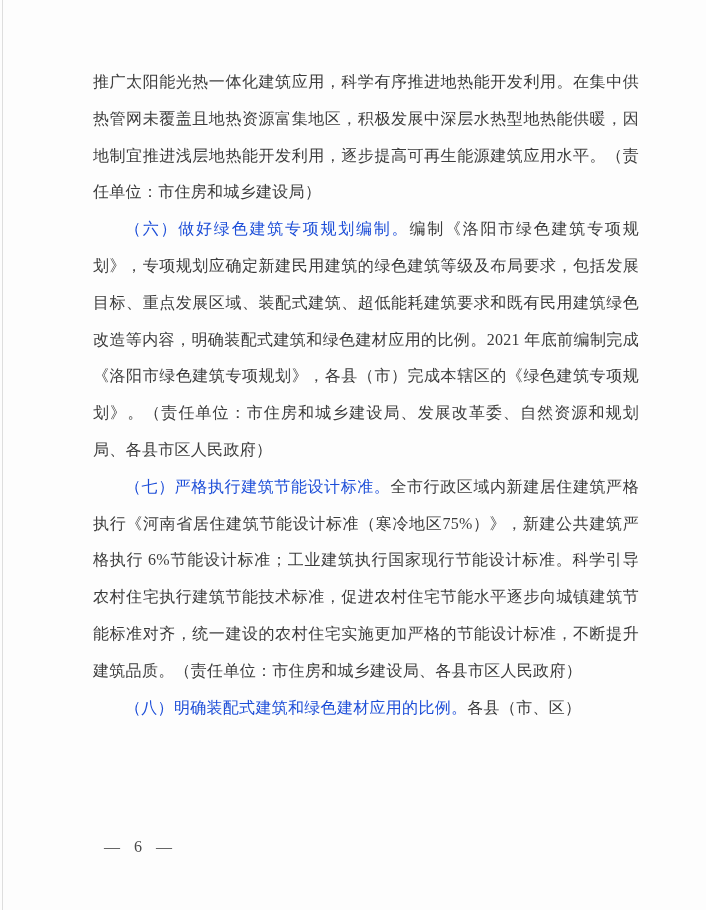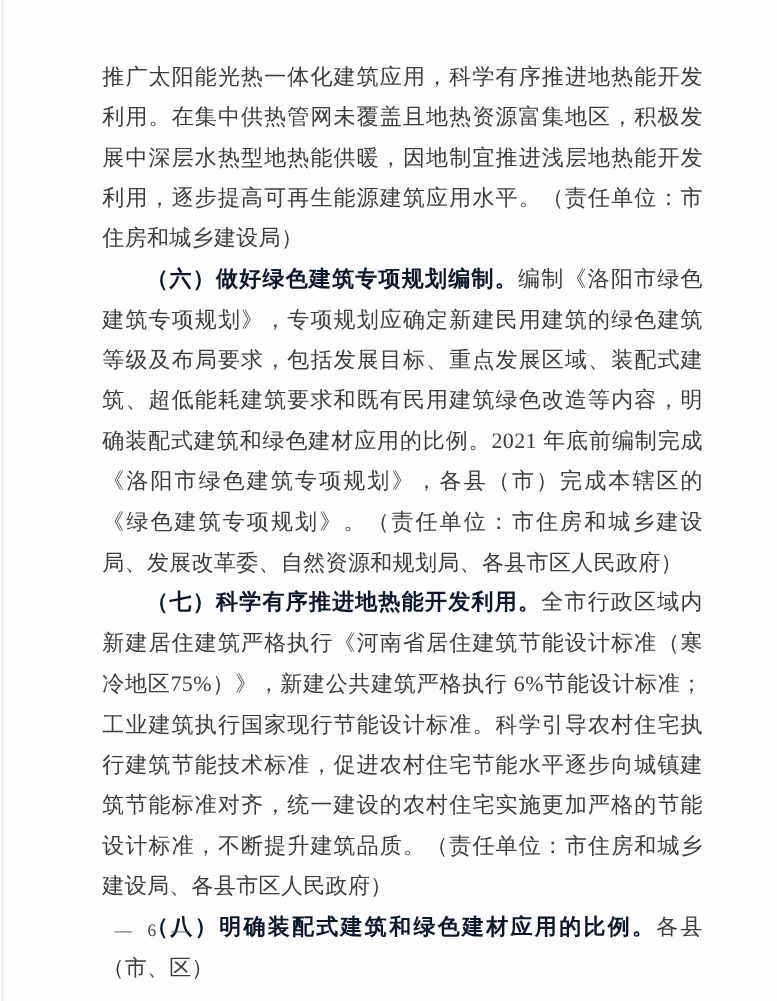--- a/index.html
+++ b/index.html
@@ -25,39 +25,39 @@
     position: absolute;
     left: 2px;
     top: 0;
     width: 1px;
     height: 910px;
     background: #dedede;
   }
   .text-block {
     position: absolute;
     left: 93px;
-    top: 52px;
+    top: 64px;
     width: 546px;
-    font-size: 20px;
+    font-size: 16px;
     line-height: 36.8px;
     color: #3c3c3c;
     letter-spacing: 0.3px;
   }
   .text-block p {
     margin: 0;
     padding: 0;
     text-align: justify;
     text-justify: inter-ideograph;
   }
   .text-block p.indented {
     text-indent: 2em;
   }
   .para-lead {
-    font-weight: bold;
-    color: #0f172a;
+    font-weight: normal;
+    color: #1d4ed8;
   }
   .para-body {
     color: #3c3c3c;
   }
   .page-footer {
     position: absolute;
     left: 104px;
     top: 838px;
     font-size: 16px;
     color: #4a4a4a;
@@ -69,19 +69,19 @@
 <body>
 
 <div class="scan-page">
   <div class="scan-edge"></div>
 
   <div class="text-block">
     <p><span class="para-body">推广太阳能光热一体化建筑应用，科学有序推进地热能开发利用。在集中供热管网未覆盖且地热资源富集地区，积极发展中深层水热型地热能供暖，因地制宜推进浅层地热能开发利用，逐步提高可再生能源建筑应用水平。（责任单位：市住房和城乡建设局）</span></p>
 
     <p class="indented"><span class="para-lead">（六）做好绿色建筑专项规划编制。</span><span class="para-body">编制《洛阳市绿色建筑专项规划》，专项规划应确定新建民用建筑的绿色建筑等级及布局要求，包括发展目标、重点发展区域、装配式建筑、超低能耗建筑要求和既有民用建筑绿色改造等内容，明确装配式建筑和绿色建材应用的比例。2021 年底前编制完成《洛阳市绿色建筑专项规划》，各县（市）完成本辖区的《绿色建筑专项规划》。（责任单位：市住房和城乡建设局、发展改革委、自然资源和规划局、各县市区人民政府）</span></p>
 
-    <p class="indented"><span class="para-lead">（七）科学有序推进地热能开发利用。</span><span class="para-body">全市行政区域内新建居住建筑严格执行《河南省居住建筑节能设计标准（寒冷地区75%）》，新建公共建筑严格执行 6%节能设计标准；工业建筑执行国家现行节能设计标准。科学引导农村住宅执行建筑节能技术标准，促进农村住宅节能水平逐步向城镇建筑节能标准对齐，统一建设的农村住宅实施更加严格的节能设计标准，不断提升建筑品质。（责任单位：市住房和城乡建设局、各县市区人民政府）</span></p>
+    <p class="indented"><span class="para-lead">（七）严格执行建筑节能设计标准。</span><span class="para-body">全市行政区域内新建居住建筑严格执行《河南省居住建筑节能设计标准（寒冷地区75%）》，新建公共建筑严格执行 6%节能设计标准；工业建筑执行国家现行节能设计标准。科学引导农村住宅执行建筑节能技术标准，促进农村住宅节能水平逐步向城镇建筑节能标准对齐，统一建设的农村住宅实施更加严格的节能设计标准，不断提升建筑品质。（责任单位：市住房和城乡建设局、各县市区人民政府）</span></p>
 
     <p class="indented"><span class="para-lead">（八）明确装配式建筑和绿色建材应用的比例。</span><span class="para-body">各县（市、区）</span></p>
   </div>
 
   <div class="page-footer">— 6 —</div>
 </div>
 
 </body></html>

